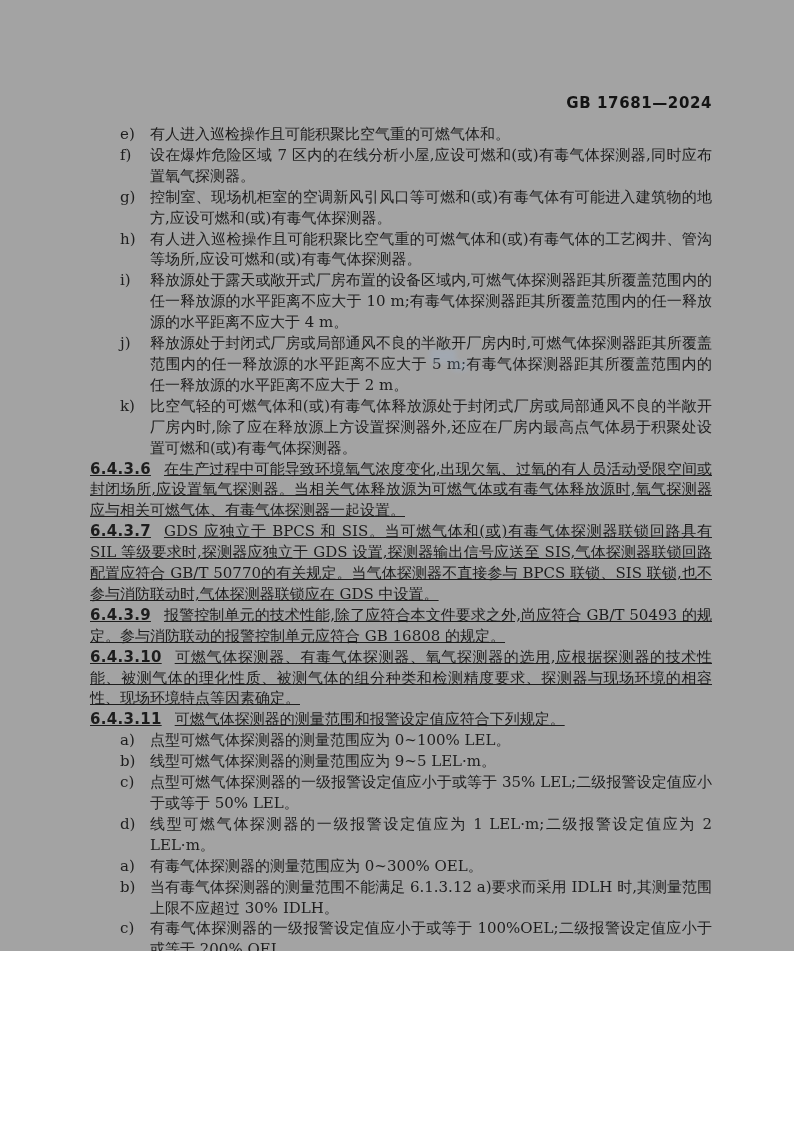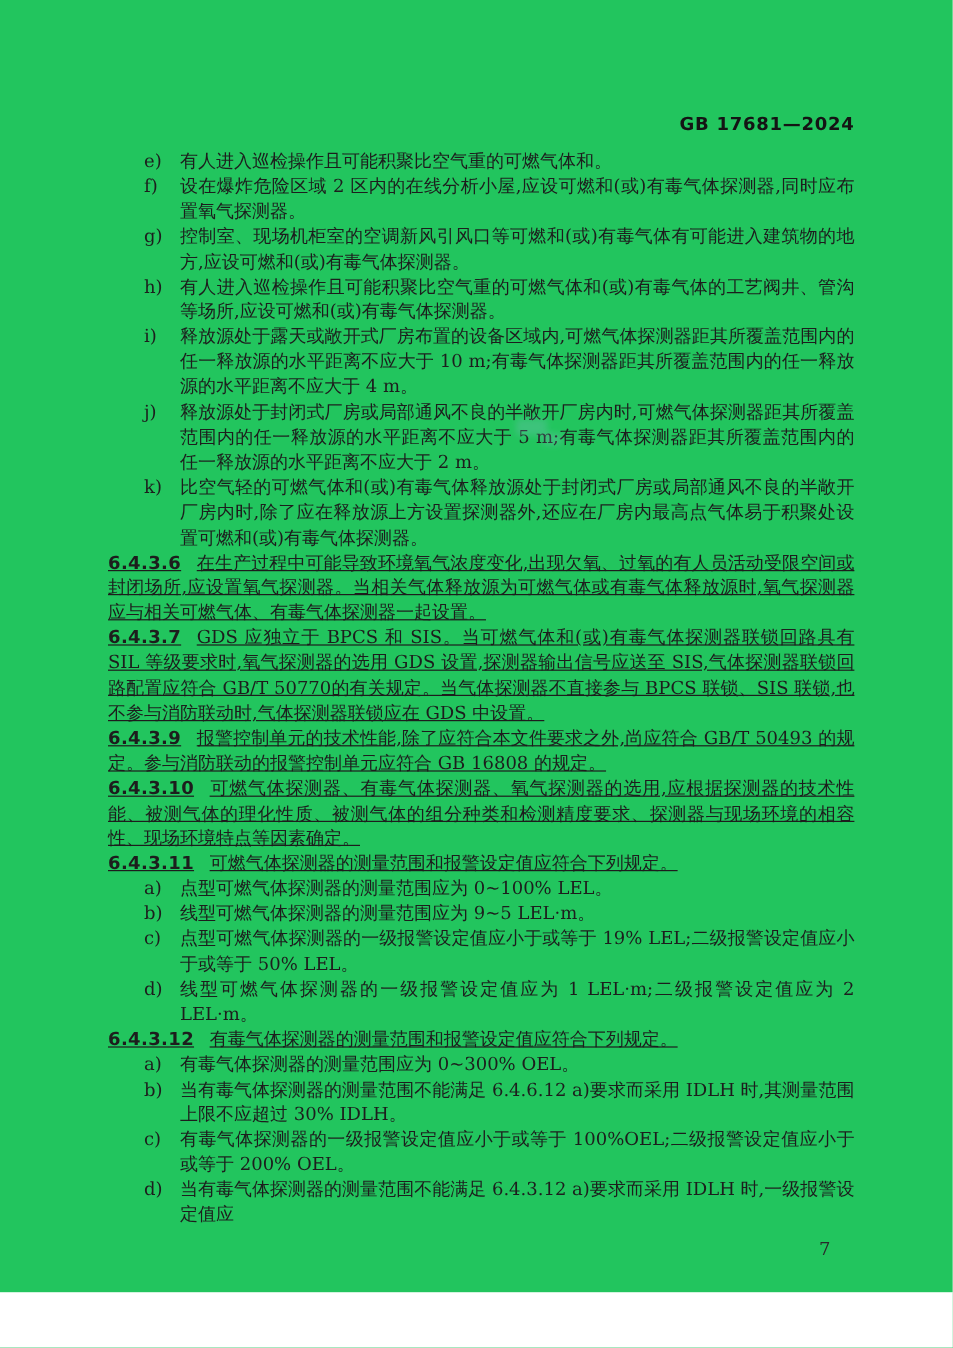--- a/index.html
+++ b/index.html
@@ -4,22 +4,22 @@
 <title>GB 17681—2024 — Page 7</title>
 <style>
   html, body {
     margin: 0;
     padding: 0;
     background: #ffffff;
   }
   .page {
     position: relative;
     width: 794px;
-    height: 1077px;
-    background: #22c55e;
+    height: 951px;
+    background: #a3a3a3;
     overflow: hidden;
     font-family: "DejaVu Serif", "Liberation Serif", serif;
     color: #1d1d1d;
   }
   .doc-header {
     position: absolute;
     top: 94px;
     left: 90px;
     width: 622px;
     text-align: right;
@@ -87,21 +87,21 @@
 <div class="page">
   <div class="doc-header">GB 17681—2024</div>
 
   <main class="content-flow">
       <div class="letter-item">
     <span class="letter-marker">e)</span>
     <span class="letter-text">有人进入巡检操作且可能积聚比空气重的可燃气体和。</span>
   </div>
       <div class="letter-item">
     <span class="letter-marker">f)</span>
-    <span class="letter-text">设在爆炸危险区域 2 区内的在线分析小屋,应设可燃和(或)有毒气体探测器,同时应布置氧气探测器。</span>
+    <span class="letter-text">设在爆炸危险区域 7 区内的在线分析小屋,应设可燃和(或)有毒气体探测器,同时应布置氧气探测器。</span>
   </div>
       <div class="letter-item">
     <span class="letter-marker">g)</span>
     <span class="letter-text">控制室、现场机柜室的空调新风引风口等可燃和(或)有毒气体有可能进入建筑物的地方,应设可燃和(或)有毒气体探测器。</span>
   </div>
       <div class="letter-item">
     <span class="letter-marker">h)</span>
     <span class="letter-text">有人进入巡检操作且可能积聚比空气重的可燃气体和(或)有毒气体的工艺阀井、管沟等场所,应设可燃和(或)有毒气体探测器。</span>
   </div>
       <div class="letter-item">
@@ -110,48 +110,47 @@
   </div>
       <div class="letter-item">
     <span class="letter-marker">j)</span>
     <span class="letter-text">释放源处于封闭式厂房或局部通风不良的半敞开厂房内时,可燃气体探测器距其所覆盖范围内的任一释放源的水平距离不应大于 5 m;有毒气体探测器距其所覆盖范围内的任一释放源的水平距离不应大于 2 m。</span>
   </div>
       <div class="letter-item">
     <span class="letter-marker">k)</span>
     <span class="letter-text">比空气轻的可燃气体和(或)有毒气体释放源处于封闭式厂房或局部通风不良的半敞开厂房内时,除了应在释放源上方设置探测器外,还应在厂房内最高点气体易于积聚处设置可燃和(或)有毒气体探测器。</span>
   </div>
       <p class="clause"><span class="clause-num">6.4.3.6</span><span class="clause-text">在生产过程中可能导致环境氧气浓度变化,出现欠氧、过氧的有人员活动受限空间或封闭场所,应设置氧气探测器。当相关气体释放源为可燃气体或有毒气体释放源时,氧气探测器应与相关可燃气体、有毒气体探测器一起设置。</span></p>
-      <p class="clause"><span class="clause-num">6.4.3.7</span><span class="clause-text">GDS 应独立于 BPCS 和 SIS。当可燃气体和(或)有毒气体探测器联锁回路具有 SIL 等级要求时,氧气探测器的选用 GDS 设置,探测器输出信号应送至 SIS,气体探测器联锁回路配置应符合 GB/T 50770的有关规定。当气体探测器不直接参与 BPCS 联锁、SIS 联锁,也不参与消防联动时,气体探测器联锁应在 GDS 中设置。</span></p>
+      <p class="clause"><span class="clause-num">6.4.3.7</span><span class="clause-text">GDS 应独立于 BPCS 和 SIS。当可燃气体和(或)有毒气体探测器联锁回路具有 SIL 等级要求时,探测器应独立于 GDS 设置,探测器输出信号应送至 SIS,气体探测器联锁回路配置应符合 GB/T 50770的有关规定。当气体探测器不直接参与 BPCS 联锁、SIS 联锁,也不参与消防联动时,气体探测器联锁应在 GDS 中设置。</span></p>
       <p class="clause"><span class="clause-num">6.4.3.9</span><span class="clause-text">报警控制单元的技术性能,除了应符合本文件要求之外,尚应符合 GB/T 50493 的规定。参与消防联动的报警控制单元应符合 GB 16808 的规定。</span></p>
       <p class="clause"><span class="clause-num">6.4.3.10</span><span class="clause-text">可燃气体探测器、有毒气体探测器、氧气探测器的选用,应根据探测器的技术性能、被测气体的理化性质、被测气体的组分种类和检测精度要求、探测器与现场环境的相容性、现场环境特点等因素确定。</span></p>
       <p class="clause"><span class="clause-num">6.4.3.11</span><span class="clause-text">可燃气体探测器的测量范围和报警设定值应符合下列规定。</span></p>
       <div class="letter-item">
     <span class="letter-marker">a)</span>
     <span class="letter-text">点型可燃气体探测器的测量范围应为 0~100% LEL。</span>
   </div>
       <div class="letter-item">
     <span class="letter-marker">b)</span>
     <span class="letter-text">线型可燃气体探测器的测量范围应为 9~5 LEL·m。</span>
   </div>
       <div class="letter-item">
     <span class="letter-marker">c)</span>
-    <span class="letter-text">点型可燃气体探测器的一级报警设定值应小于或等于 19% LEL;二级报警设定值应小于或等于 50% LEL。</span>
+    <span class="letter-text">点型可燃气体探测器的一级报警设定值应小于或等于 35% LEL;二级报警设定值应小于或等于 50% LEL。</span>
   </div>
       <div class="letter-item">
     <span class="letter-marker">d)</span>
     <span class="letter-text">线型可燃气体探测器的一级报警设定值应为 1 LEL·m;二级报警设定值应为 2 LEL·m。</span>
   </div>
-      <p class="clause"><span class="clause-num">6.4.3.12</span><span class="clause-text">有毒气体探测器的测量范围和报警设定值应符合下列规定。</span></p>
       <div class="letter-item">
     <span class="letter-marker">a)</span>
     <span class="letter-text">有毒气体探测器的测量范围应为 0~300% OEL。</span>
   </div>
       <div class="letter-item">
     <span class="letter-marker">b)</span>
-    <span class="letter-text">当有毒气体探测器的测量范围不能满足 6.4.6.12 a)要求而采用 IDLH 时,其测量范围上限不应超过 30% IDLH。</span>
+    <span class="letter-text">当有毒气体探测器的测量范围不能满足 6.1.3.12 a)要求而采用 IDLH 时,其测量范围上限不应超过 30% IDLH。</span>
   </div>
       <div class="letter-item">
     <span class="letter-marker">c)</span>
     <span class="letter-text">有毒气体探测器的一级报警设定值应小于或等于 100%OEL;二级报警设定值应小于或等于 200% OEL。</span>
   </div>
       <div class="letter-item">
     <span class="letter-marker">d)</span>
     <span class="letter-text">当有毒气体探测器的测量范围不能满足 6.4.3.12 a)要求而采用 IDLH 时,一级报警设定值应</span>
   </div>
     </main>

